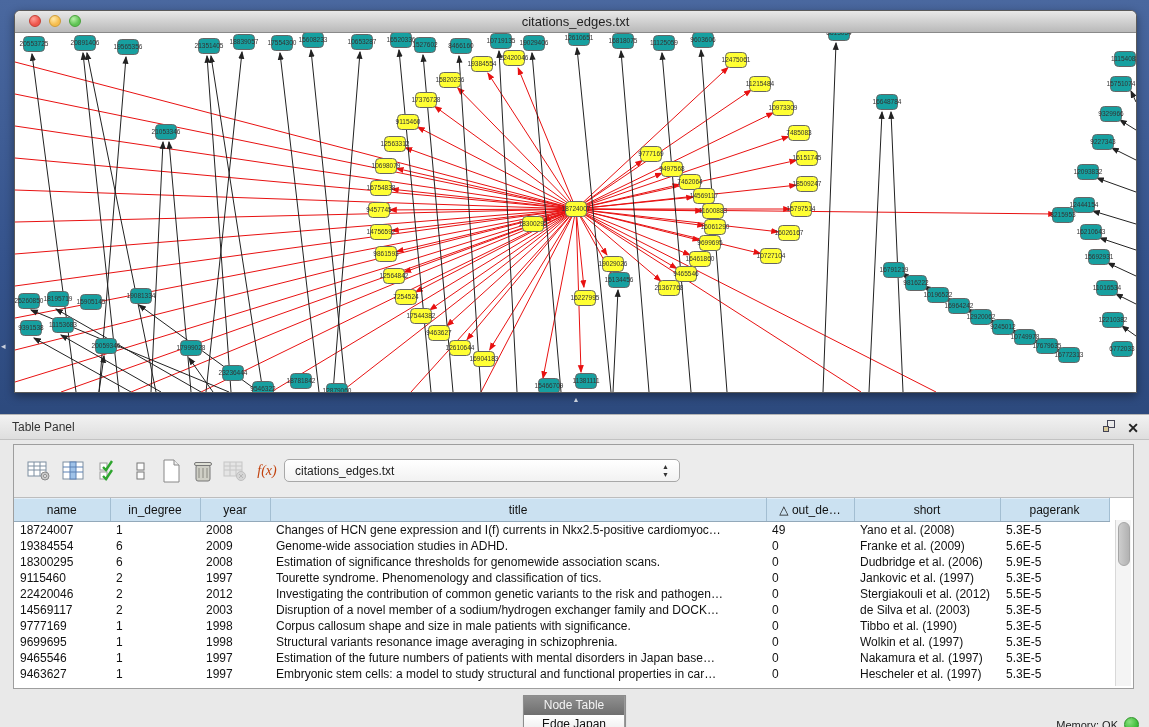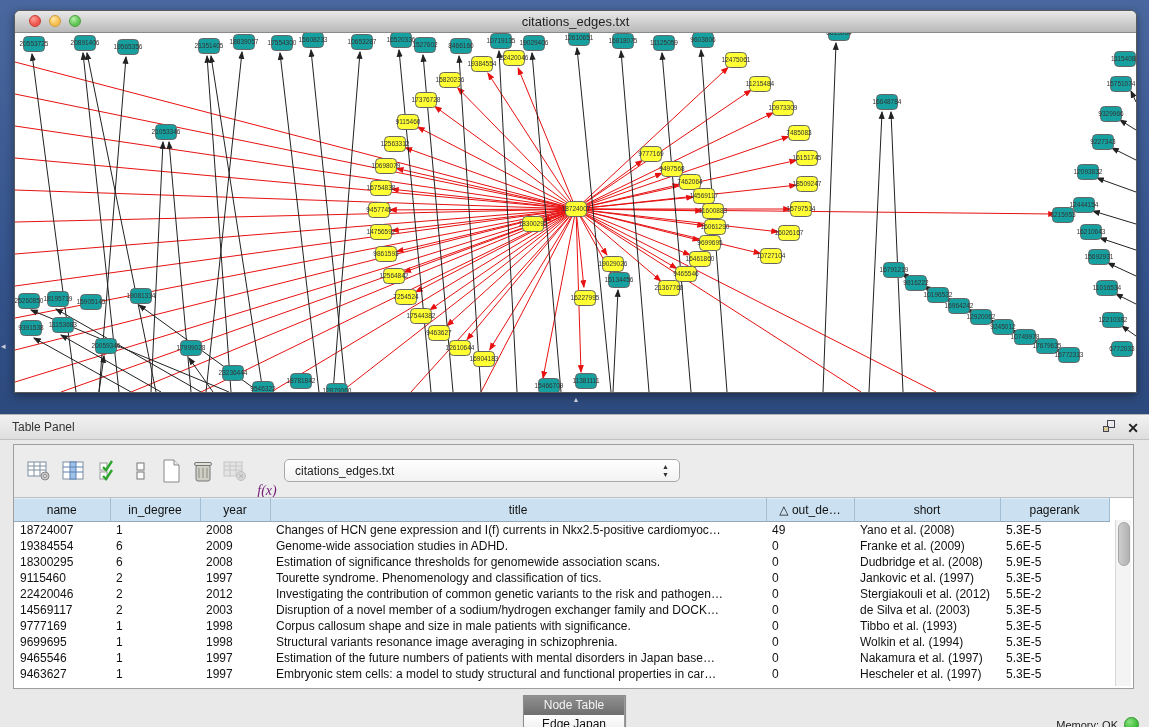--- a/index.html
+++ b/index.html
@@ -47,21 +47,21 @@
   .seg .segbtn{padding:2px 13px;font-size:12px;color:#111;background:linear-gradient(180deg,#ffffff,#ebebeb);border-right:1px solid #9a9a9a;line-height:15px;}
   .seg .segbtn:last-child{border-right:none;}
   .seg .segbtn.active{background:linear-gradient(180deg,#909090,#6e6e6e);color:#f4f4f4;}
 
   .statusline{position:absolute;right:10px;bottom:7px;display:flex;align-items:center;gap:6px;}
   .statusline .mem{font-size:11px;color:#222;}
   .memdot{width:13px;height:13px;border-radius:50%;background:radial-gradient(circle at 35% 30%,#8ae07f,#3dbd38 65%);border:1px solid #2e9329;}
 
   
   .gridico{stroke:#7d8ea0;fill:#fff;}
-  .fx{font-family:"Liberation Serif",serif;font-style:italic;font-size:14px;color:#701a75;margin-top:20px;}
+  .fx{font-family:"Liberation Serif",serif;font-style:italic;font-size:14px;color:#c2410c;}
 </style>
 </head>
 <body>
 
 <div class="app">
 
   <div class="graph-window">
     <div class="titlebar">
       <span class="tl red"></span>
       <span class="tl yellow"></span>
@@ -503,66 +503,66 @@
                 <td>0</td>
                 <td>Franke et al. (2009)</td>
                 <td>5.6E-5</td>
               </tr>
               <tr>
                 <td>18300295</td>
                 <td>6</td>
                 <td>2008</td>
                 <td>Estimation of significance thresholds for genomewide association scans.</td>
                 <td>0</td>
-                <td>Dudbridge et al. (2008)</td>
+                <td>Dudbridge et al. (2006)</td>
                 <td>5.9E-5</td>
               </tr>
               <tr>
                 <td>9115460</td>
                 <td>2</td>
                 <td>1997</td>
                 <td>Tourette syndrome. Phenomenology and classification of tics.</td>
                 <td>0</td>
                 <td>Jankovic et al. (1997)</td>
                 <td>5.3E-5</td>
               </tr>
               <tr>
                 <td>22420046</td>
                 <td>2</td>
                 <td>2012</td>
                 <td>Investigating the contribution of common genetic variants to the risk and pathogen…</td>
                 <td>0</td>
                 <td>Stergiakouli et al. (2012)</td>
-                <td>5.5E-2</td>
+                <td>5.5E-5</td>
               </tr>
               <tr>
                 <td>14569117</td>
                 <td>2</td>
                 <td>2003</td>
                 <td>Disruption of a novel member of a sodium/hydrogen exchanger family and DOCK…</td>
                 <td>0</td>
                 <td>de Silva et al. (2003)</td>
                 <td>5.3E-5</td>
               </tr>
               <tr>
                 <td>9777169</td>
                 <td>1</td>
                 <td>1998</td>
                 <td>Corpus callosum shape and size in male patients with significance.</td>
                 <td>0</td>
-                <td>Tibbo et al. (1993)</td>
+                <td>Tibbo et al. (1990)</td>
                 <td>5.3E-5</td>
               </tr>
               <tr>
                 <td>9699695</td>
                 <td>1</td>
                 <td>1998</td>
                 <td>Structural variants resonance image averaging in schizophrenia.</td>
                 <td>0</td>
-                <td>Wolkin et al. (1994)</td>
+                <td>Wolkin et al. (1997)</td>
                 <td>5.3E-5</td>
               </tr>
               <tr>
                 <td>9465546</td>
                 <td>1</td>
                 <td>1997</td>
                 <td>Estimation of the future numbers of patients with mental disorders in Japan base…</td>
                 <td>0</td>
                 <td>Nakamura et al. (1997)</td>
                 <td>5.3E-5</td>

